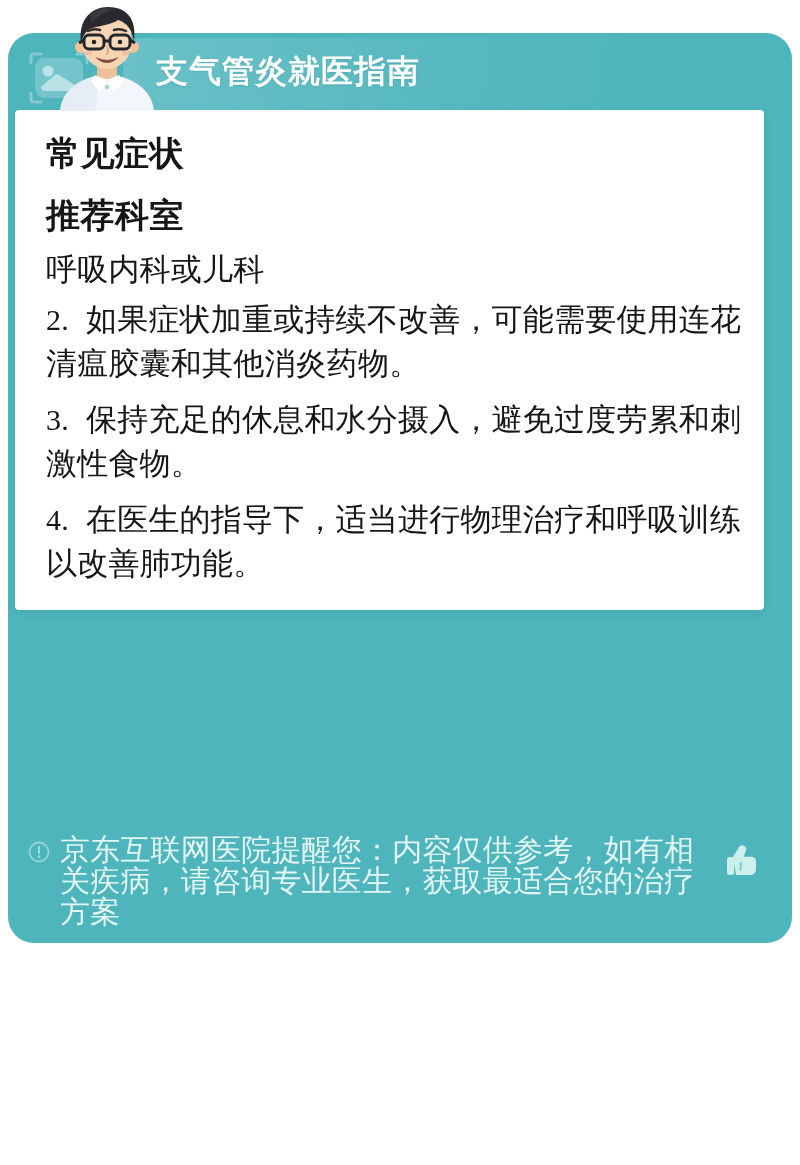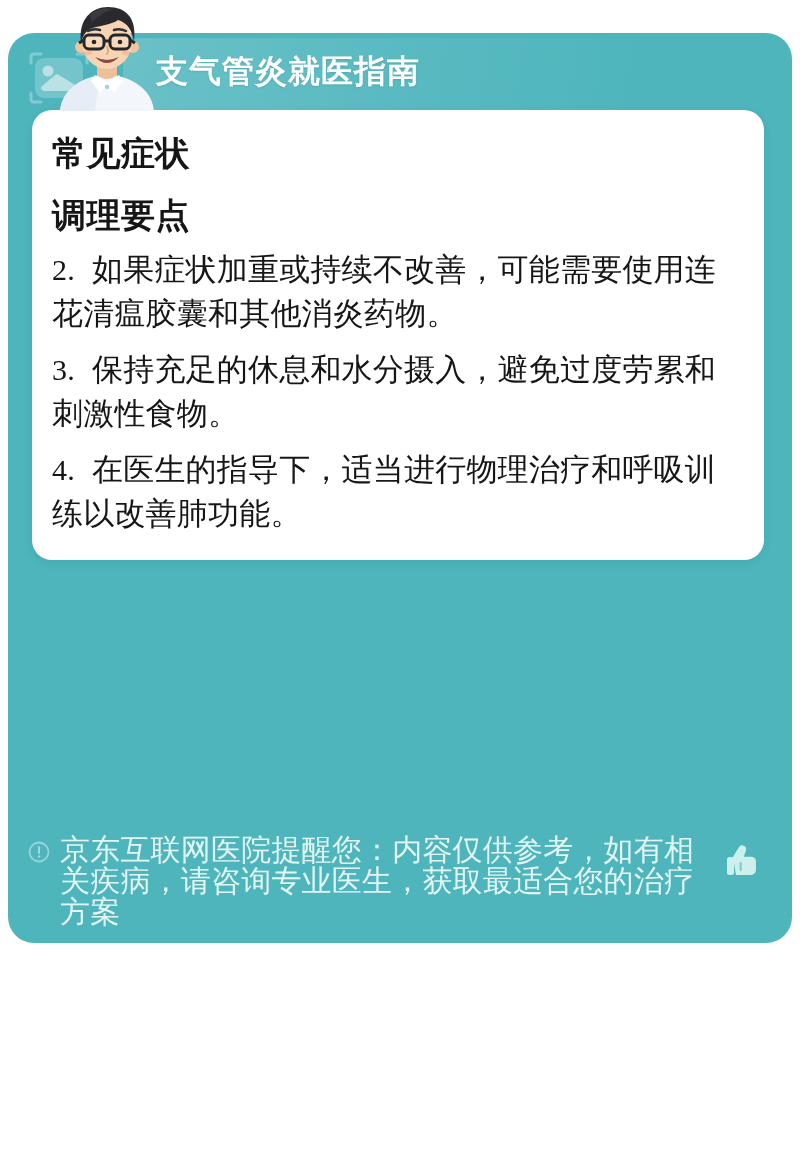--- a/index.html
+++ b/index.html
@@ -52,24 +52,24 @@
     display:flex;align-items:center;
     color:#ffffff;
     font-size:32px;
     font-weight:bold;
     letter-spacing:1px;
     text-shadow:0 1px 2px rgba(0,90,100,.15);
   }
   
   .card{
     flex:0 0 auto;
-    margin:0 28px 0 24px;
+    margin:0 28px 0 7px;
     background:var(--card);
-    border-radius:20px;
-    padding:22px 20px 24px 20px;
+    border-radius:4px;
+    padding:22px 20px 24px 31px;
     box-shadow:0 3px 8px rgba(0,70,80,.10);
     color:var(--text);
   }
   .card h2{
     margin:20px 0 12px 0;
     font-size:34px;
     line-height:42px;
     font-weight:bold;
     letter-spacing:.5px;
   }
@@ -186,21 +186,22 @@
       <ellipse cx="40" cy="48" rx="4" ry="2.4" fill="rgba(240,150,130,0.35)"></ellipse>
       <ellipse cx="78" cy="48" rx="4" ry="2.4" fill="rgba(240,150,130,0.35)"></ellipse>
     </svg>
 
     <div class="title">支气管炎就医指南</div>
   </div>
 
   <div class="card">
     <h2>常见症状</h2>
 
-    <h2>调理要点</h2>
+    <h2>推荐科室</h2>
+    <p class="body">呼吸内科或儿科</p>
 
 
     <p class="item"><span class="num">2.</span><span>如果症状加重或持续不改善，可能需要使用连花清瘟胶囊和其他消炎药物。</span></p>
     <p class="item"><span class="num">3.</span><span>保持充足的休息和水分摄入，避免过度劳累和刺激性食物。</span></p>
     <p class="item"><span class="num">4.</span><span>在医生的指导下，适当进行物理治疗和呼吸训练以改善肺功能。</span></p>
   </div>
 
   <div class="footer">
     <svg class="alert-icon" width="22" height="22" viewBox="0 0 22 22">
       <circle cx="11" cy="11" r="9.5" fill="none" stroke="rgba(255,255,255,0.55)" stroke-width="1.8"></circle>

